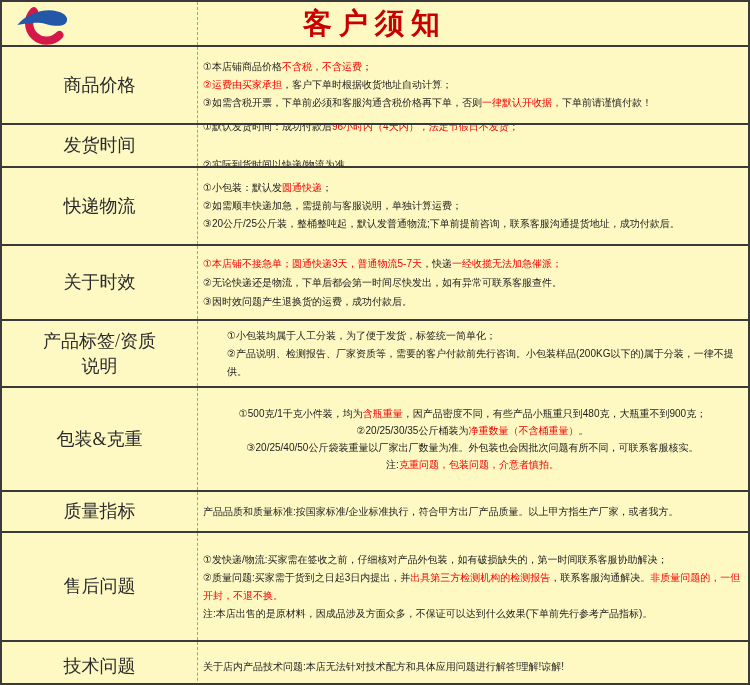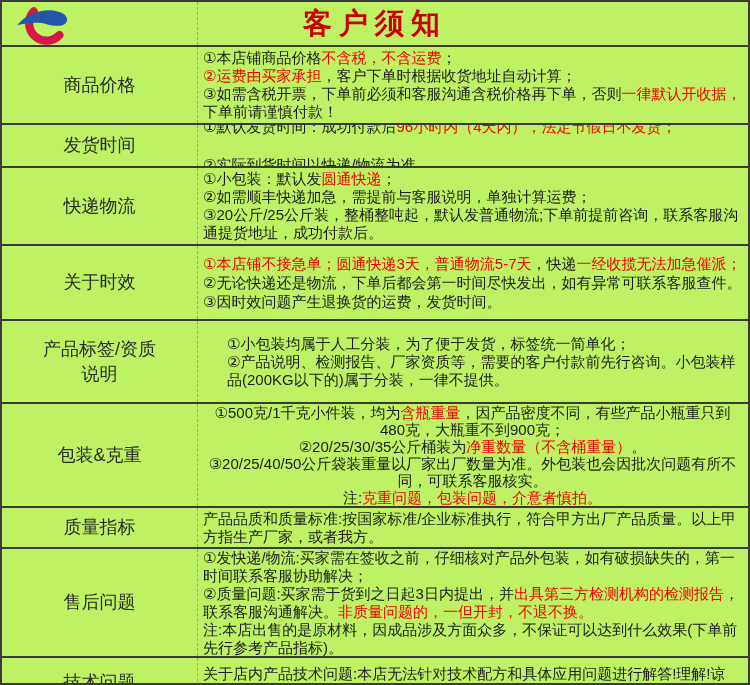--- a/index.html
+++ b/index.html
@@ -3,21 +3,21 @@
 <meta charset="utf-8">
 <style>
   :root{
     --red:#f40000; --title-red:#c80000; --ink:#1c1c1c;
     --border:#3a3a3a; --divider:#9e9e9e; --logo-blue:#2357a7; --logo-red:#d41849;
   }
   *{box-sizing:border-box;}
   html,body{margin:0;padding:0;background:#ffffff;}
   .page{
     width:750px;height:685px;margin:0;position:relative;overflow:hidden;
-    border:2px solid var(--border);background:#bef264;
+    border:2px solid var(--border);background:#fef9c3;
     font-family:"Liberation Sans","DejaVu Sans",sans-serif;color:var(--ink);
   }
   .header{
     position:relative;height:45px;border-bottom:2px solid var(--border);
     display:flex;align-items:center;justify-content:center;
   }
   .header::after{
     content:"";position:absolute;left:195px;top:0;bottom:0;
     border-left:1px dashed var(--divider);
   }
@@ -28,25 +28,25 @@
   }
   .table{display:flex;flex-direction:column;}
   .row{
     display:flex;border-bottom:2px solid var(--border);overflow:hidden;
     flex:0 0 auto;
   }
   .row:last-child{border-bottom:none;}
   .label{
     width:196px;flex:0 0 196px;display:flex;align-items:center;justify-content:center;
     text-align:center;font-size:18px;color:#2b2b2b;white-space:pre-line;
-    border-right:1px dashed var(--divider);padding:2px 12px;line-height:1.35;
+    border-right:1px dashed var(--divider);padding:2px 12px;line-height:1.35;font-family:Liberation Serif, serif;
   }
   .content{
     flex:1;display:flex;flex-direction:column;justify-content:center;
-    padding:2px 6px 2px 5px;font-size:15px;
+    padding:2px 6px 2px 5px;font-size:10px;
   }
   .content p{margin:0;}
   .red{color:var(--red);}
 </style>
 </head>
 <body>
 
 <div class="page">
   <div class="header">
     <div class="logo">
@@ -79,24 +79,24 @@
           <p><span>①小包装：默认发</span><span class="red">圆通快递</span><span>；</span></p>
           <p><span>②如需顺丰快递加急，需提前与客服说明，单独计算运费；</span></p>
           <p><span>③20公斤/25公斤装，整桶整吨起，默认发普通物流;下单前提前咨询，联系客服沟通提货地址，成功付款后。</span></p>
         </div>
       </div>
       <div class="row" style="height: 75px;">
         <div class="label">关于时效</div>
         <div class="content" style="line-height: 19px;">
           <p><span class="red">①本店铺不接急单；圆通快递3天，普通物流5-7天</span><span>，快递</span><span class="red">一经收揽无法加急催派；</span></p>
           <p><span>②无论快递还是物流，下单后都会第一时间尽快发出，如有异常可联系客服查件。</span></p>
-          <p><span>③因时效问题产生退换货的运费，发货时间。</span></p>
+          <p><span>③因时效问题产生退换货的运费，成功付款后。</span></p>
         </div>
       </div>
-      <div class="row" style="height: 83px;">
+      <div class="row" style="height: 67px;">
         <div class="label">产品标签/资质
 说明</div>
         <div class="content" style="line-height: 18px; margin-left: 24px;">
           <p><span>①小包装均属于人工分装，为了便于发货，标签统一简单化；</span></p>
           <p><span>②产品说明、检测报告、厂家资质等，需要的客户付款前先行咨询。小包装样品(200KG以下的)属于分装，一律不提供。</span></p>
         </div>
       </div>
       <div class="row" style="height: 104px;">
         <div class="label">包装&amp;克重</div>
         <div class="content" style="line-height: 17px; text-align: center;">

